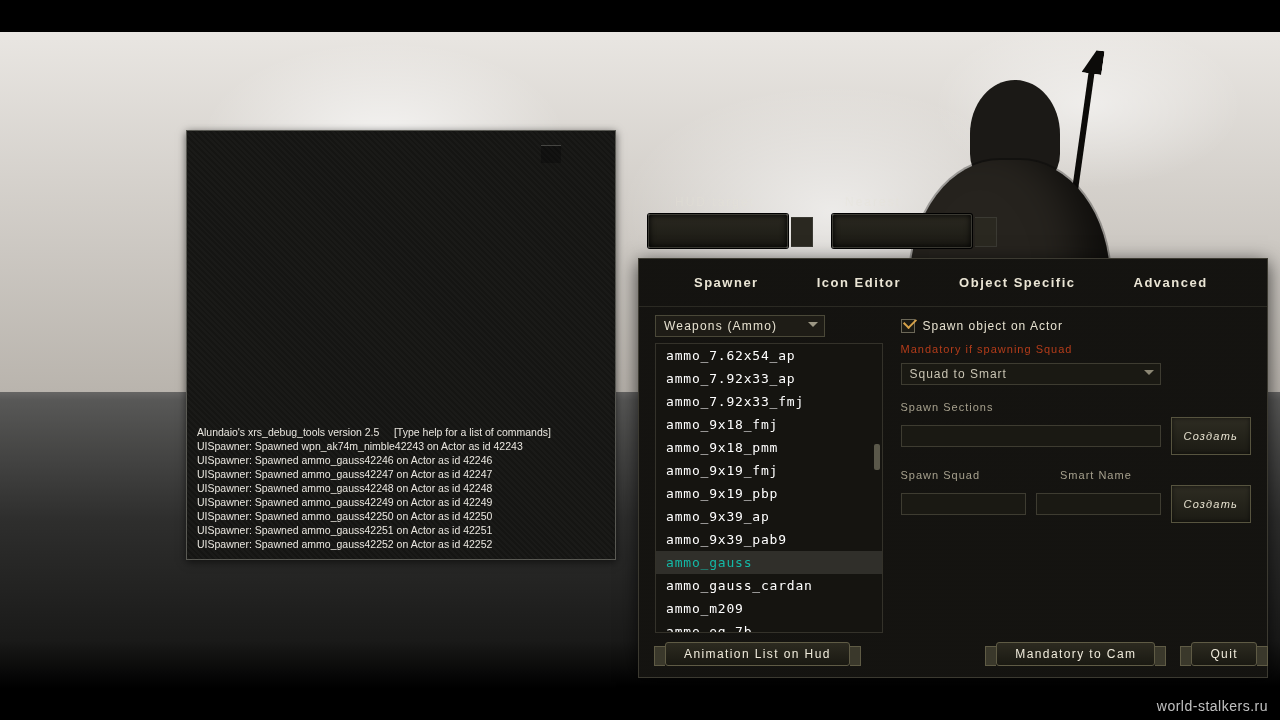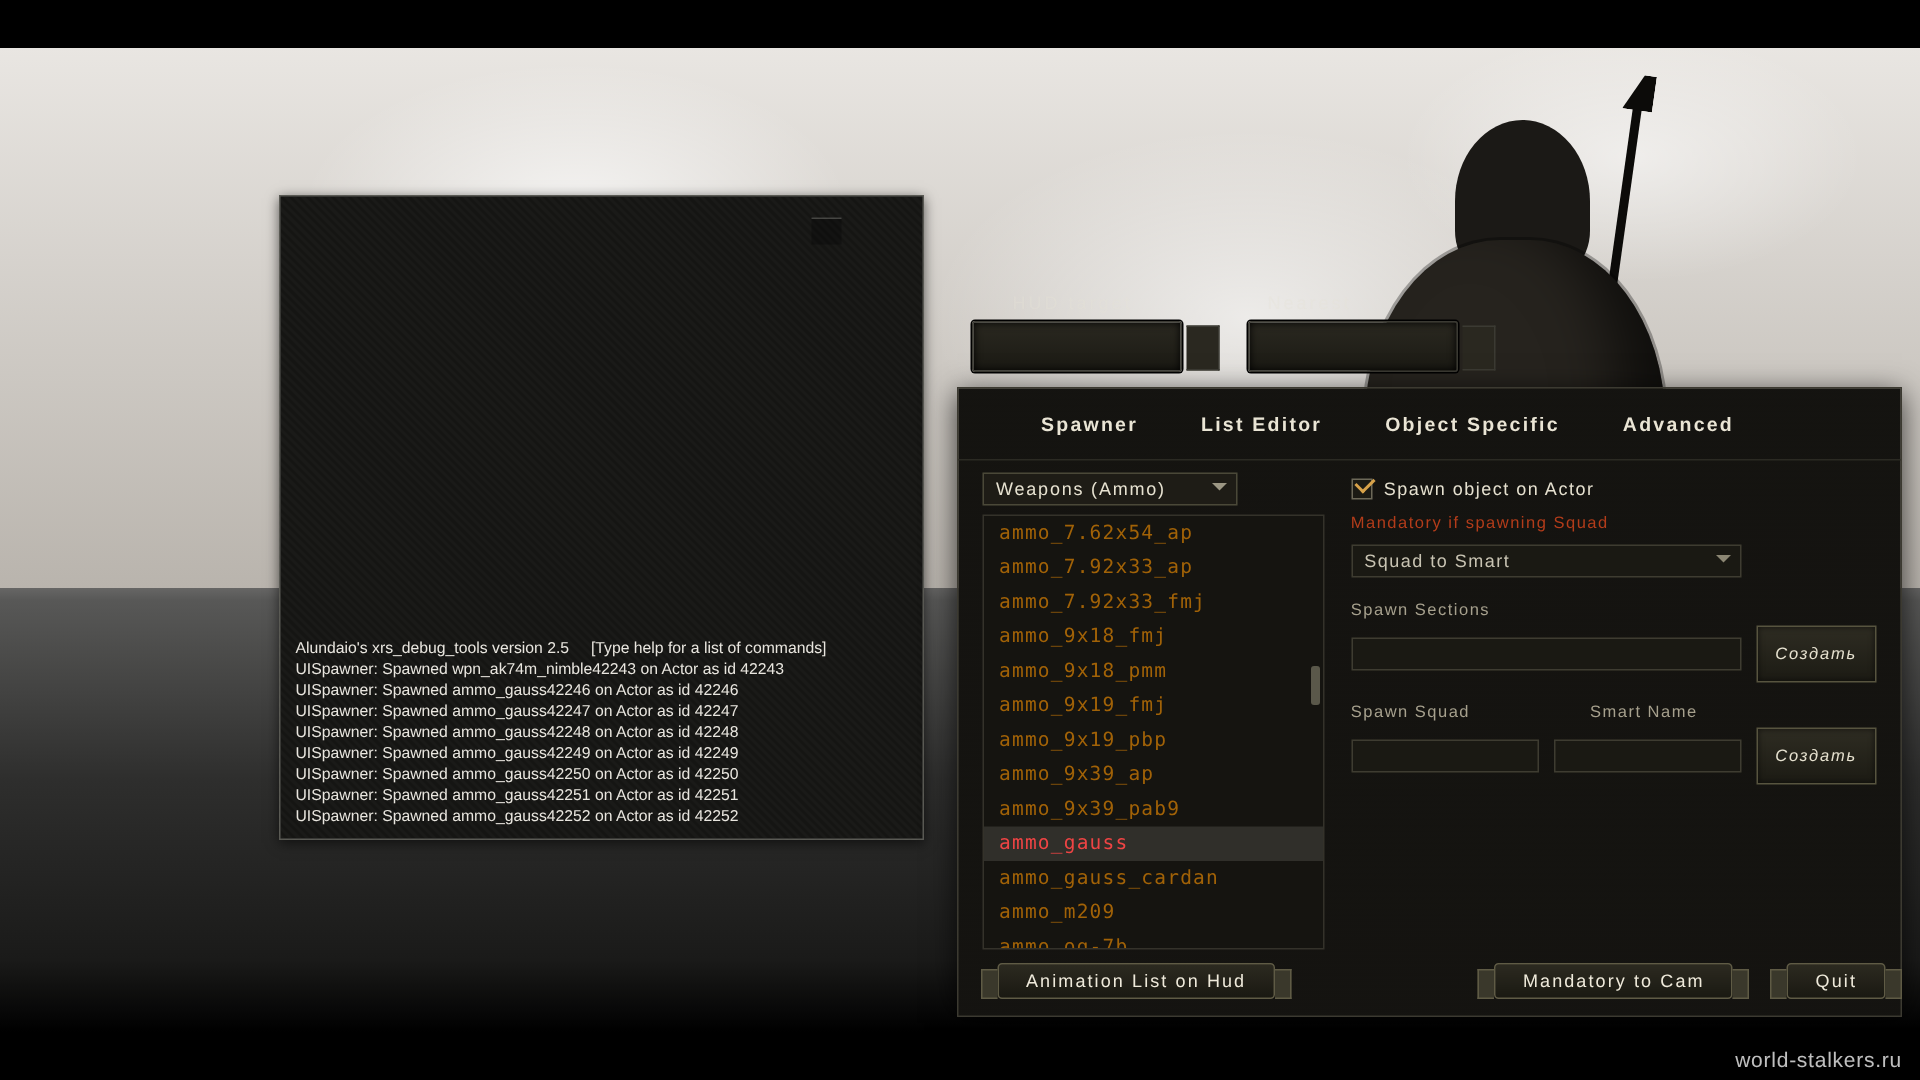--- a/index.html
+++ b/index.html
@@ -75,42 +75,42 @@
   
   .panel{
     position:absolute; top:258px; left:638px; width:630px; height:420px;
     background:
       linear-gradient(rgba(20,19,16,.94),rgba(20,19,16,.94)),
       repeating-linear-gradient(0deg,#1c1b17 0 2px,#181713 2px 4px);
     border:1px solid #3c3a31; box-shadow:0 4px 18px rgba(0,0,0,.7);
     color:#d7d2c4;
     font-size:13px; letter-spacing:.5px;
   }
-  .tabs{display:flex;gap:42px;padding:16px 18px 16px 55px;border-bottom:1px solid #2b2a23}
+  .tabs{display:flex;gap:58px;padding:16px 18px 16px 55px;border-bottom:1px solid #2b2a23}
   .tab{cursor:pointer;color:#eae5d5;font-weight:600;letter-spacing:1.5px}
 
   .panel-body{display:flex;gap:18px;padding:8px 16px 0 16px;height:calc(100% - 92px)}
   .left-col{width:270px;display:flex;flex-direction:column}
   .right-col{flex:1}
 
   .select{
     width:170px;height:22px;border:1px solid #4a4838;background:#1e1c16;
     color:#e7e2d1;font-size:12px;letter-spacing:1.2px;display:flex;align-items:center;
     padding:0 8px;position:relative;margin-bottom:6px;cursor:pointer;
   }
   .select .caret{position:absolute;right:6px;top:6px;border:5px solid transparent;border-top-color:#9c9784}
 
   .list{
     border:1px solid #34322a;background:#151410;flex:1;overflow:hidden;position:relative;
   }
   .list .item{
-    padding:2px 10px;color:#a16207;font-family:monospace;font-size:13px;letter-spacing:.8px;
+    padding:2px 10px;color:#ffffff;font-family:monospace;font-size:13px;letter-spacing:.8px;
     cursor:pointer;line-height:19px;
   }
-  .list .item.selected{background:rgba(120,120,110,.28);color:#ef4444}
+  .list .item.selected{background:rgba(120,120,110,.28);color:#14b8a6}
   .list .scrollbar{position:absolute;right:2px;top:100px;width:6px;height:26px;background:#5a584a;border-radius:2px}
 
   .chk{display:flex;align-items:center;gap:8px;margin:4px 0 10px 0;color:#e5e0cf;font-size:12px;letter-spacing:1px}
   .chk .box{width:14px;height:14px;border:1px solid #6c6858;background:#1b1a14;position:relative}
   .chk .box.checked::after{content:"";position:absolute;left:2px;top:-2px;width:10px;height:6px;border-left:2px solid #d7a24a;border-bottom:2px solid #d7a24a;transform:rotate(-45deg)}
   .mandatory{color:#b33c1a;font-size:11px;letter-spacing:1px;margin-bottom:8px}
 
   .field{
     width:260px;height:22px;border:1px solid #3e3c31;background:#1a1913;
     color:#c8c3b2;font-size:12px;letter-spacing:1px;display:flex;align-items:center;padding:0 8px;position:relative;
@@ -182,21 +182,21 @@
       <div class="cap"></div>
     </div>
   <div class="hud-box">
       <div class="cap"></div>
     </div>
 </div>
 
 <div class="panel">
   <div class="tabs">
       <span class="tab">Spawner</span>
-      <span class="tab">List Editor</span>
+      <span class="tab">Icon Editor</span>
       <span class="tab">Object Specific</span>
       <span class="tab">Advanced</span>
     </div>
 
   <div class="panel-body">
     <div class="left-col">
       <div class="select">
         <span>Weapons (Ammo)</span>
         <span class="caret"></span>
       </div>

